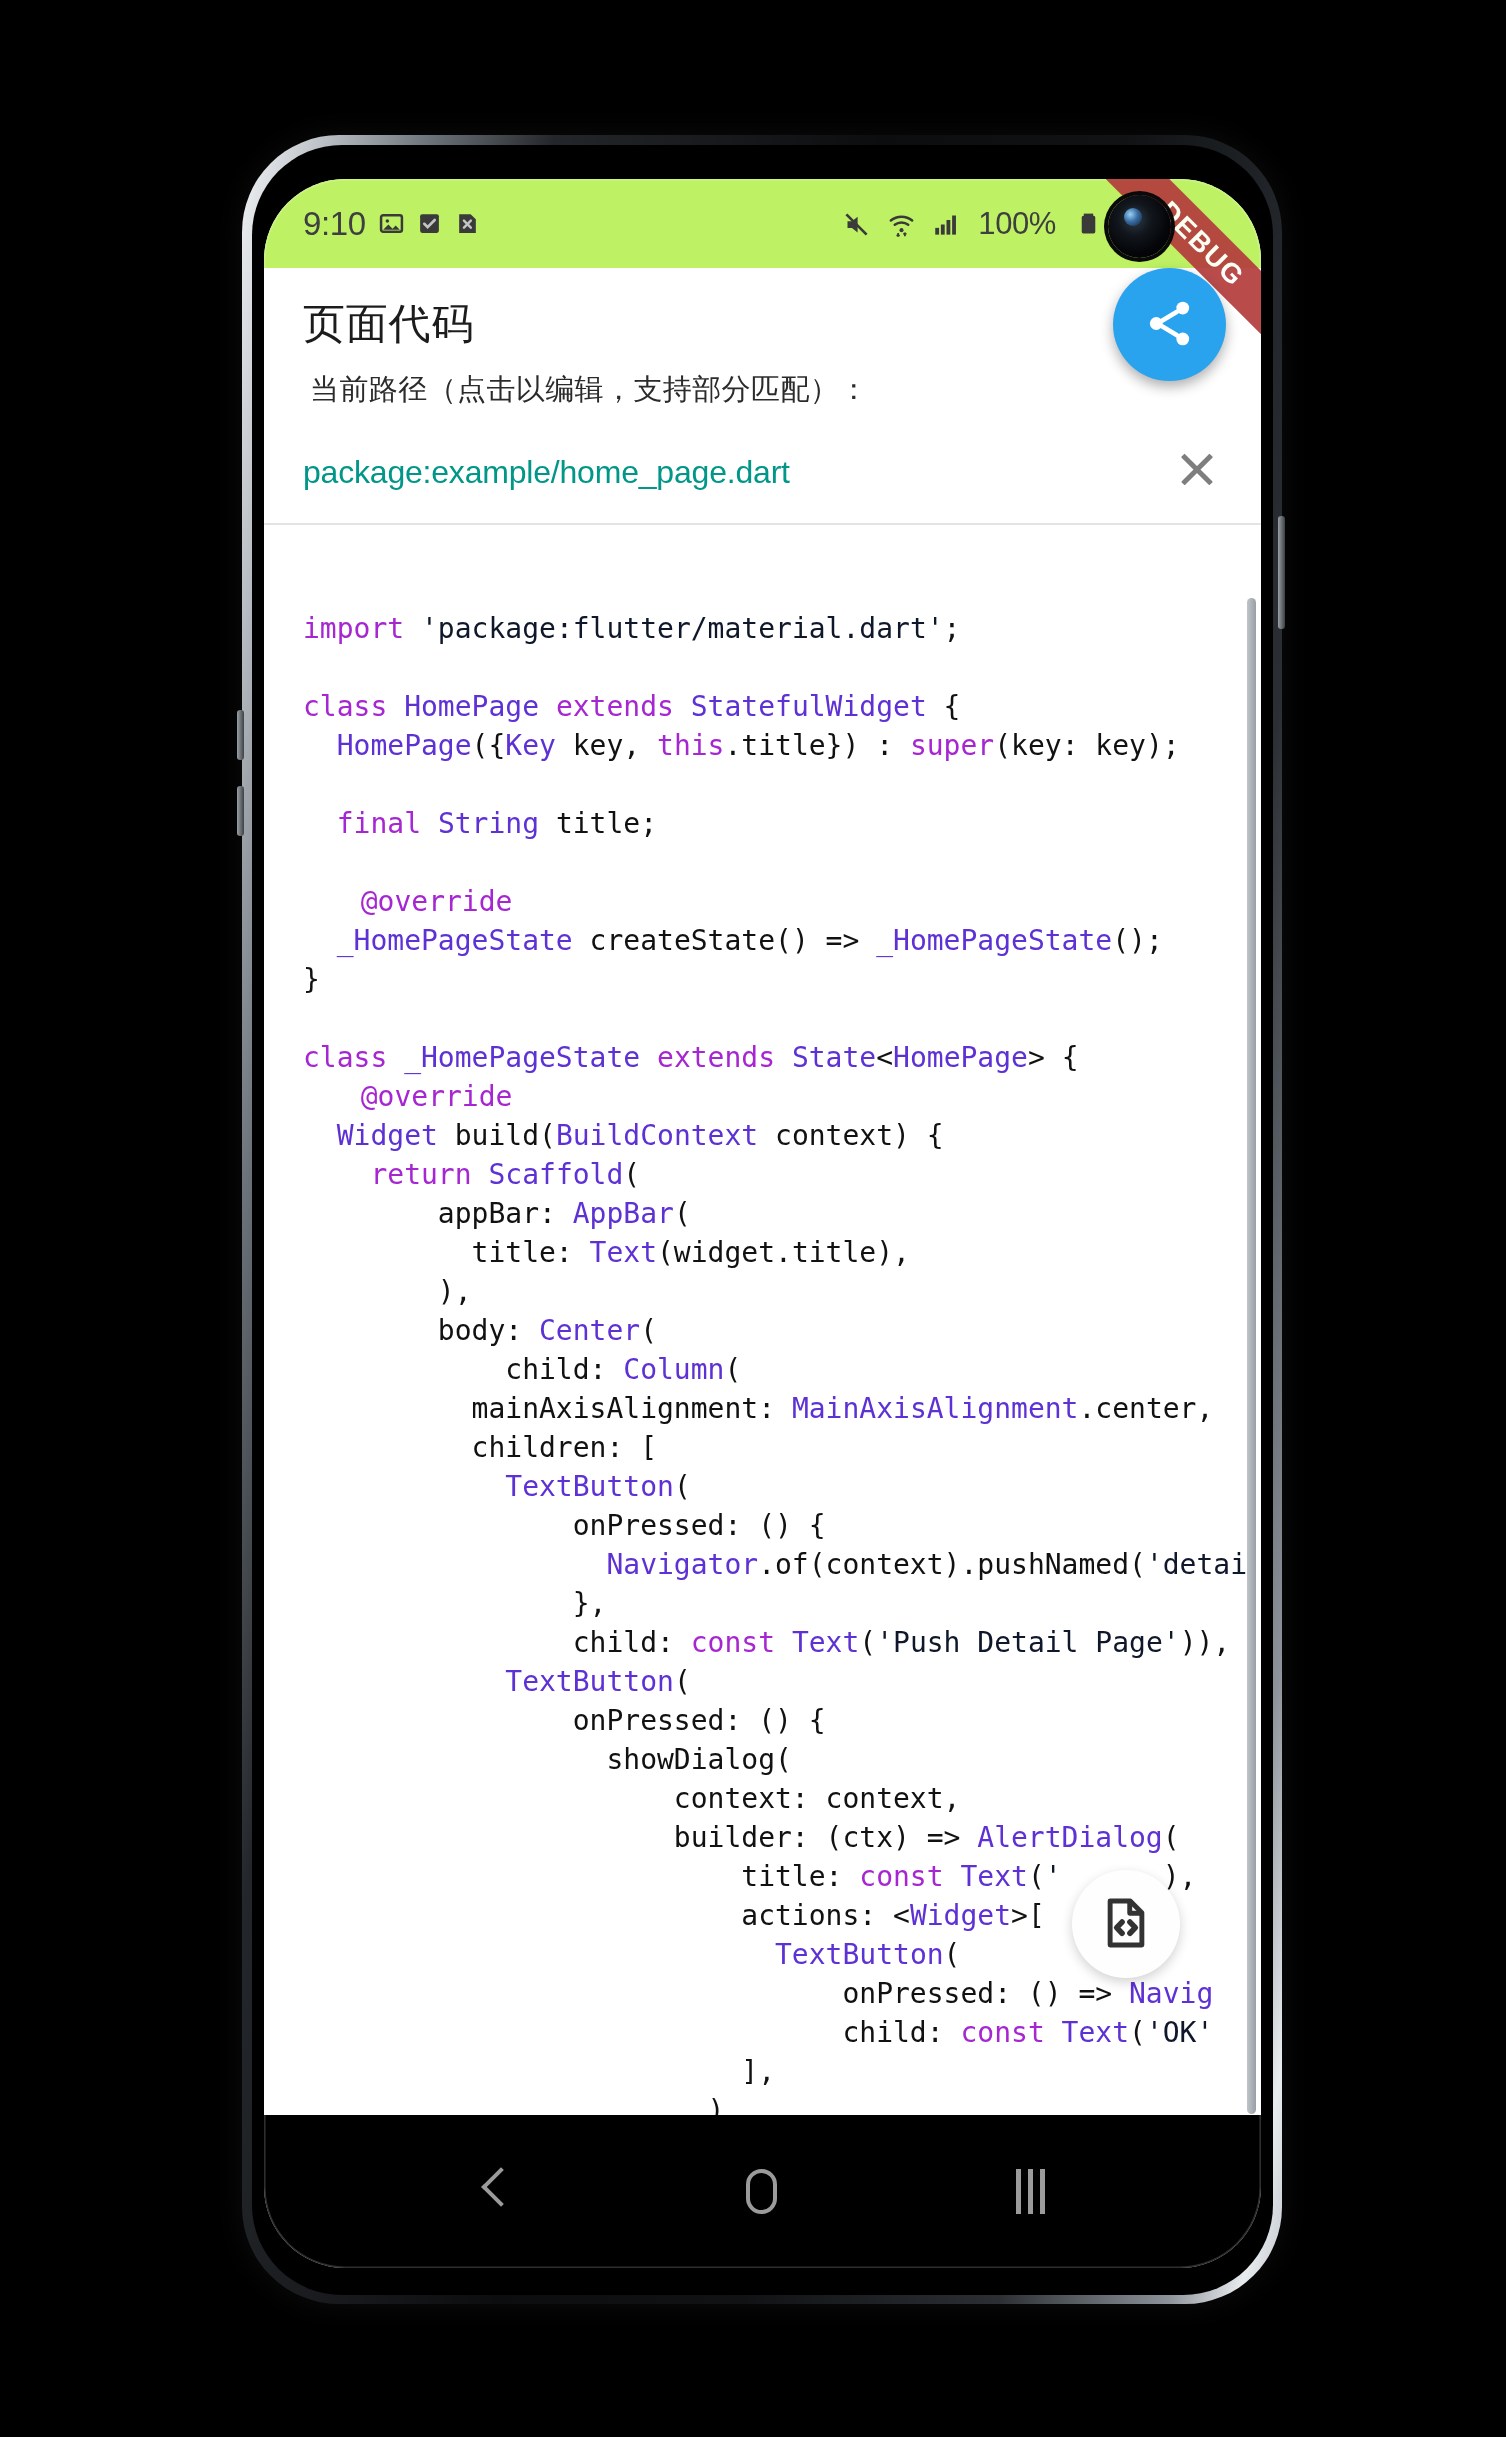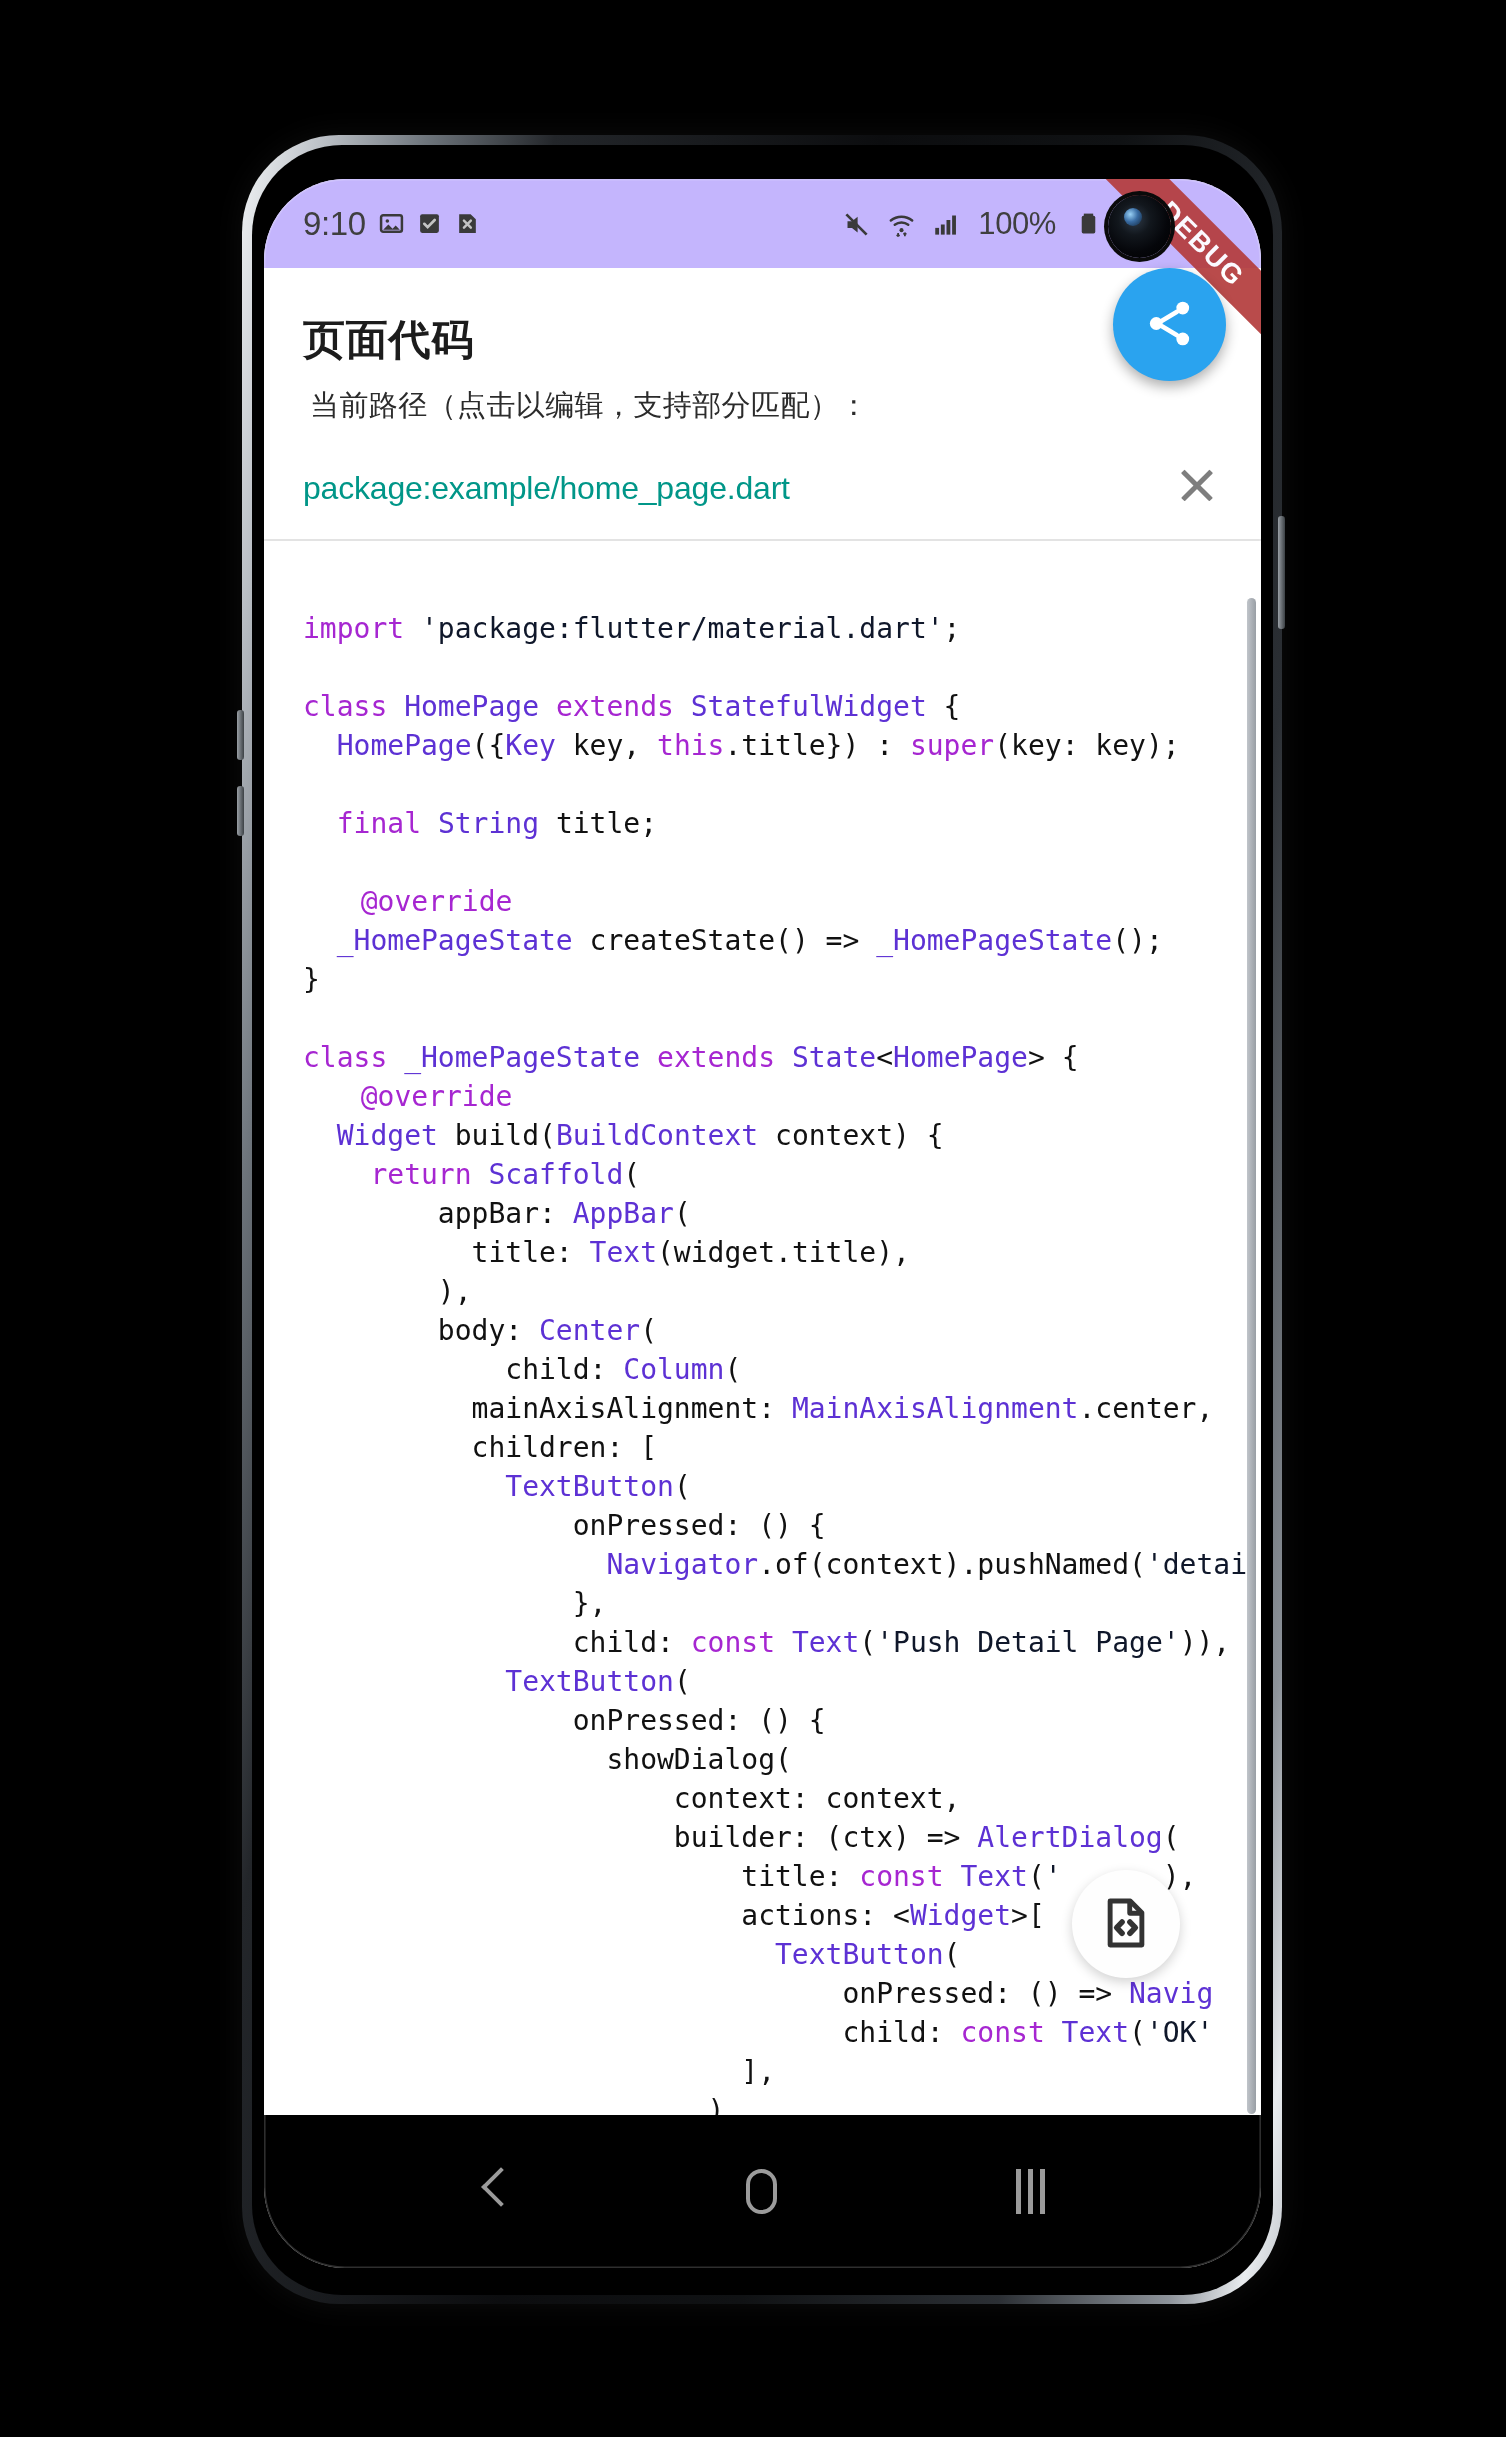--- a/index.html
+++ b/index.html
@@ -43,21 +43,21 @@
     left: 264px; top: 179px;
     width: 997px; height: 2089px;
     border-radius: 81px;
     overflow: hidden;
     background: #fff;
   }
 
   
   .statusbar {
     position: absolute; left: 0; top: 0; width: 100%; height: 89px;
-    background: #c4b5fd;
+    background: #bef264;
     display: flex; align-items: center;
     padding: 0 31px 0 39px;
     color: #3a3a3a;
   }
   .sb-left { display: flex; align-items: center; gap: 13px; }
   .sb-clock { font-size: 33px; letter-spacing: -0.4px; color: #3f3f3f; font-family: "Liberation Sans", sans-serif; }
   .sb-icn { width: 25px; height: 25px; display:inline-block; }
   .sb-right { margin-left: auto; display: flex; align-items: center; gap: 20px; padding-right: 129px; }
   .sb-pct { font-size: 31px; color: #3f3f3f; letter-spacing:-0.4px; }
 
@@ -85,21 +85,21 @@
     transform-origin: center;
     display: flex; align-items: center; justify-content: center;
     color: #fff; font-size: 27.4px; font-weight: bold; letter-spacing: 1.6px;
     font-family: "Liberation Sans", sans-serif;
     z-index: 6; opacity: .92;
   }
 
   
   .header { position: absolute; left: 0; top: 89px; width: 100%; background: #fff; }
   .page-title {
-    font-size: 42px; color: #1c1c1c; padding: 44px 0 0 39px; font-weight: bold;
+    font-size: 42px; color: #1c1c1c; padding: 28px 0 0 39px; font-weight: normal;
     letter-spacing: 0.8px;
   }
   .hint {
     font-size: 29px; color: #2b2b2b; padding: 18px 0 0 46px; letter-spacing: 0.4px;
   }
   .path-row {
     display: flex; align-items: flex-end;
     padding: 37px 35px 32px 39px;
   }
   .path-text {

